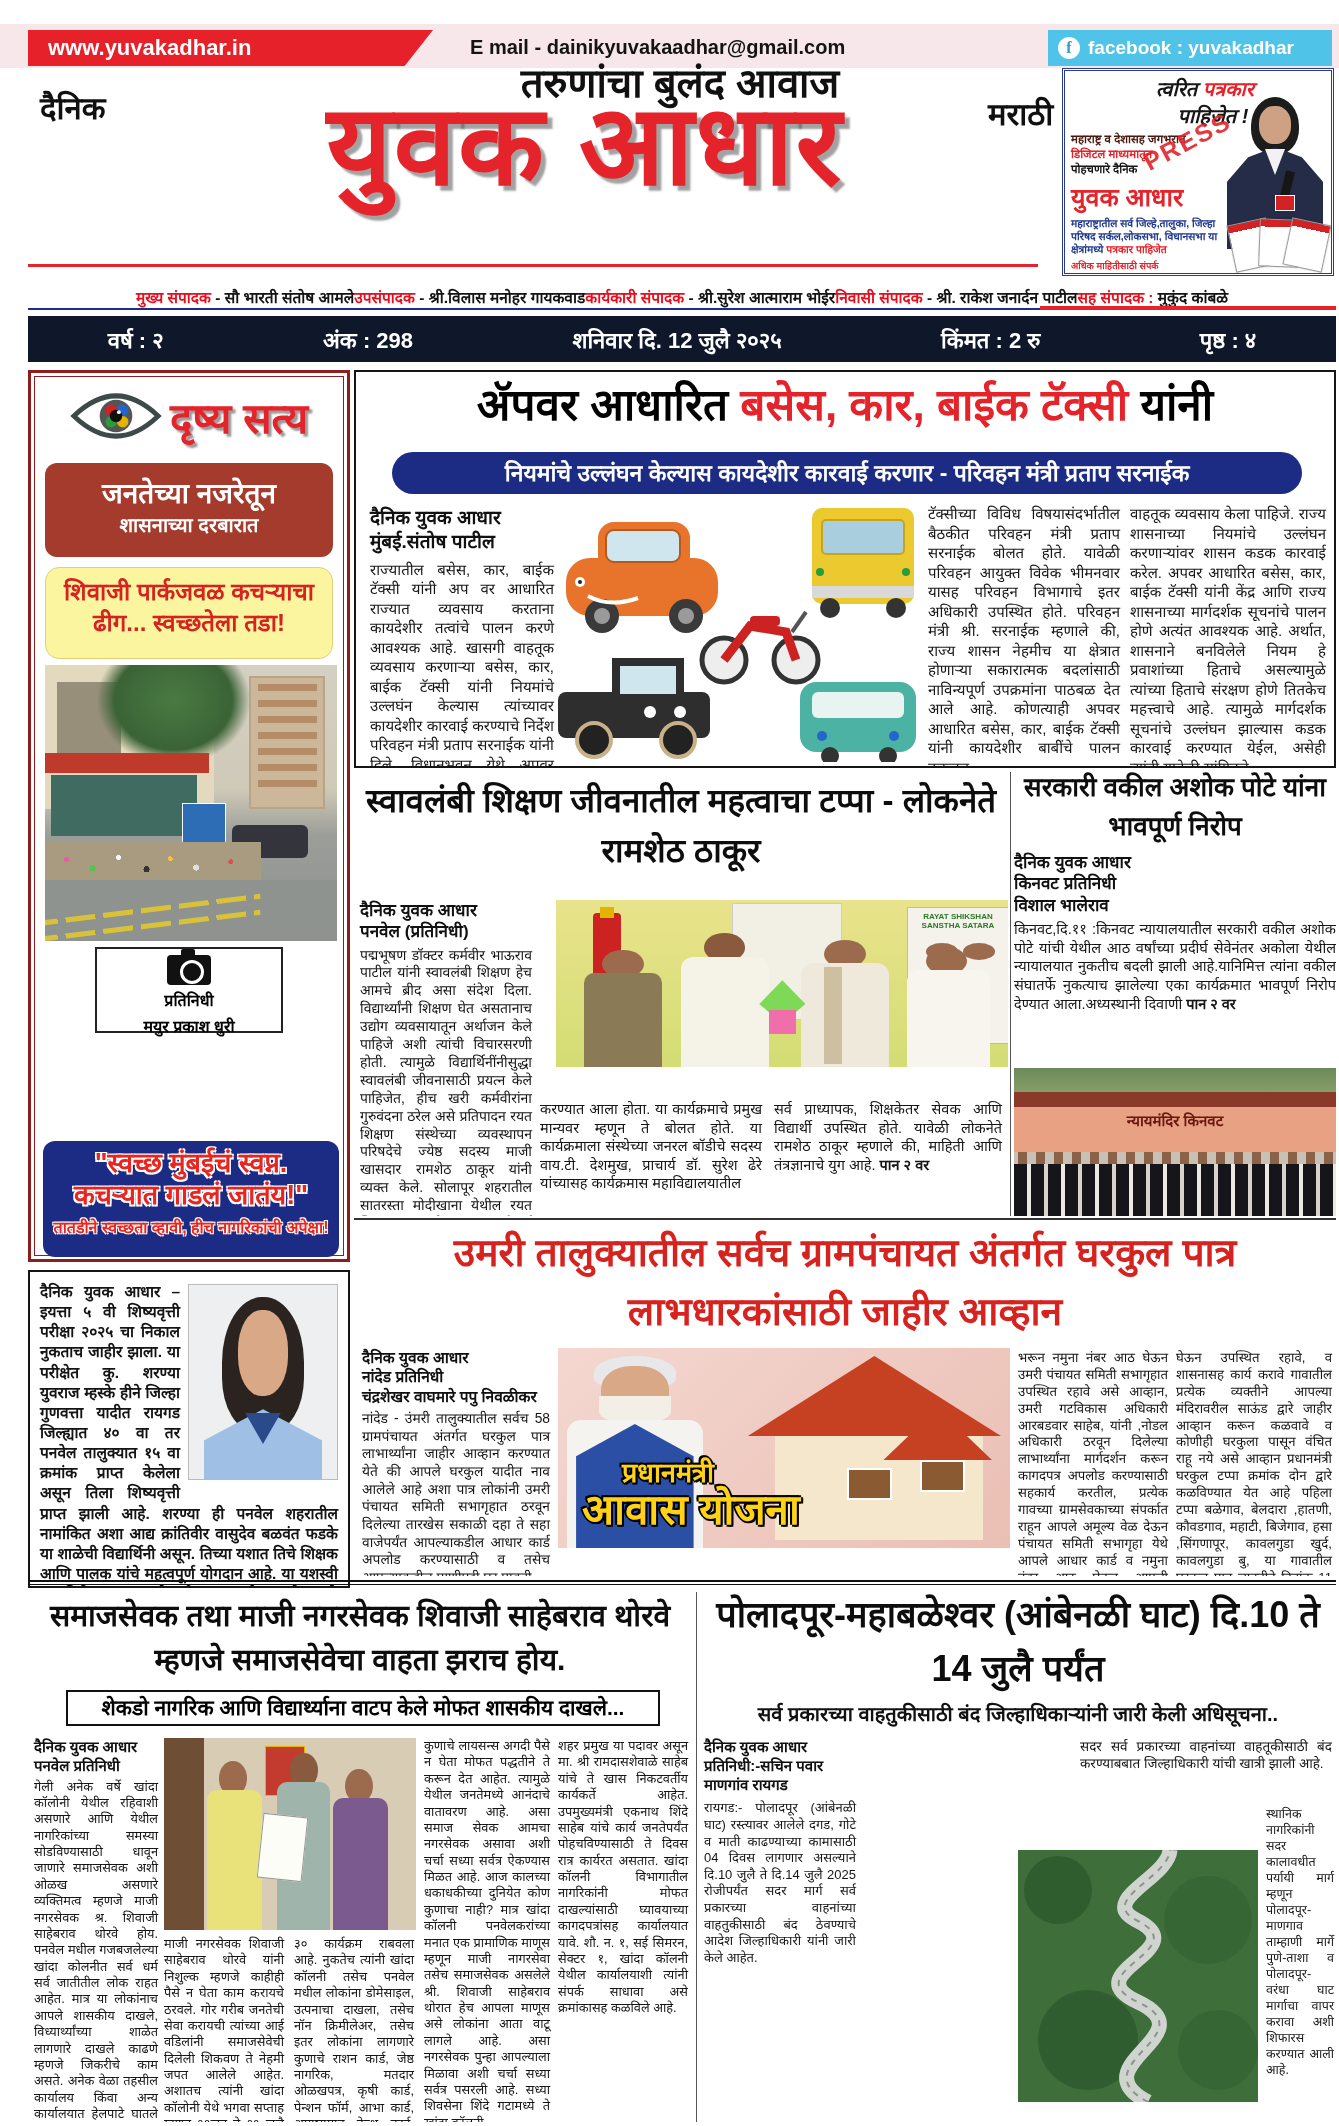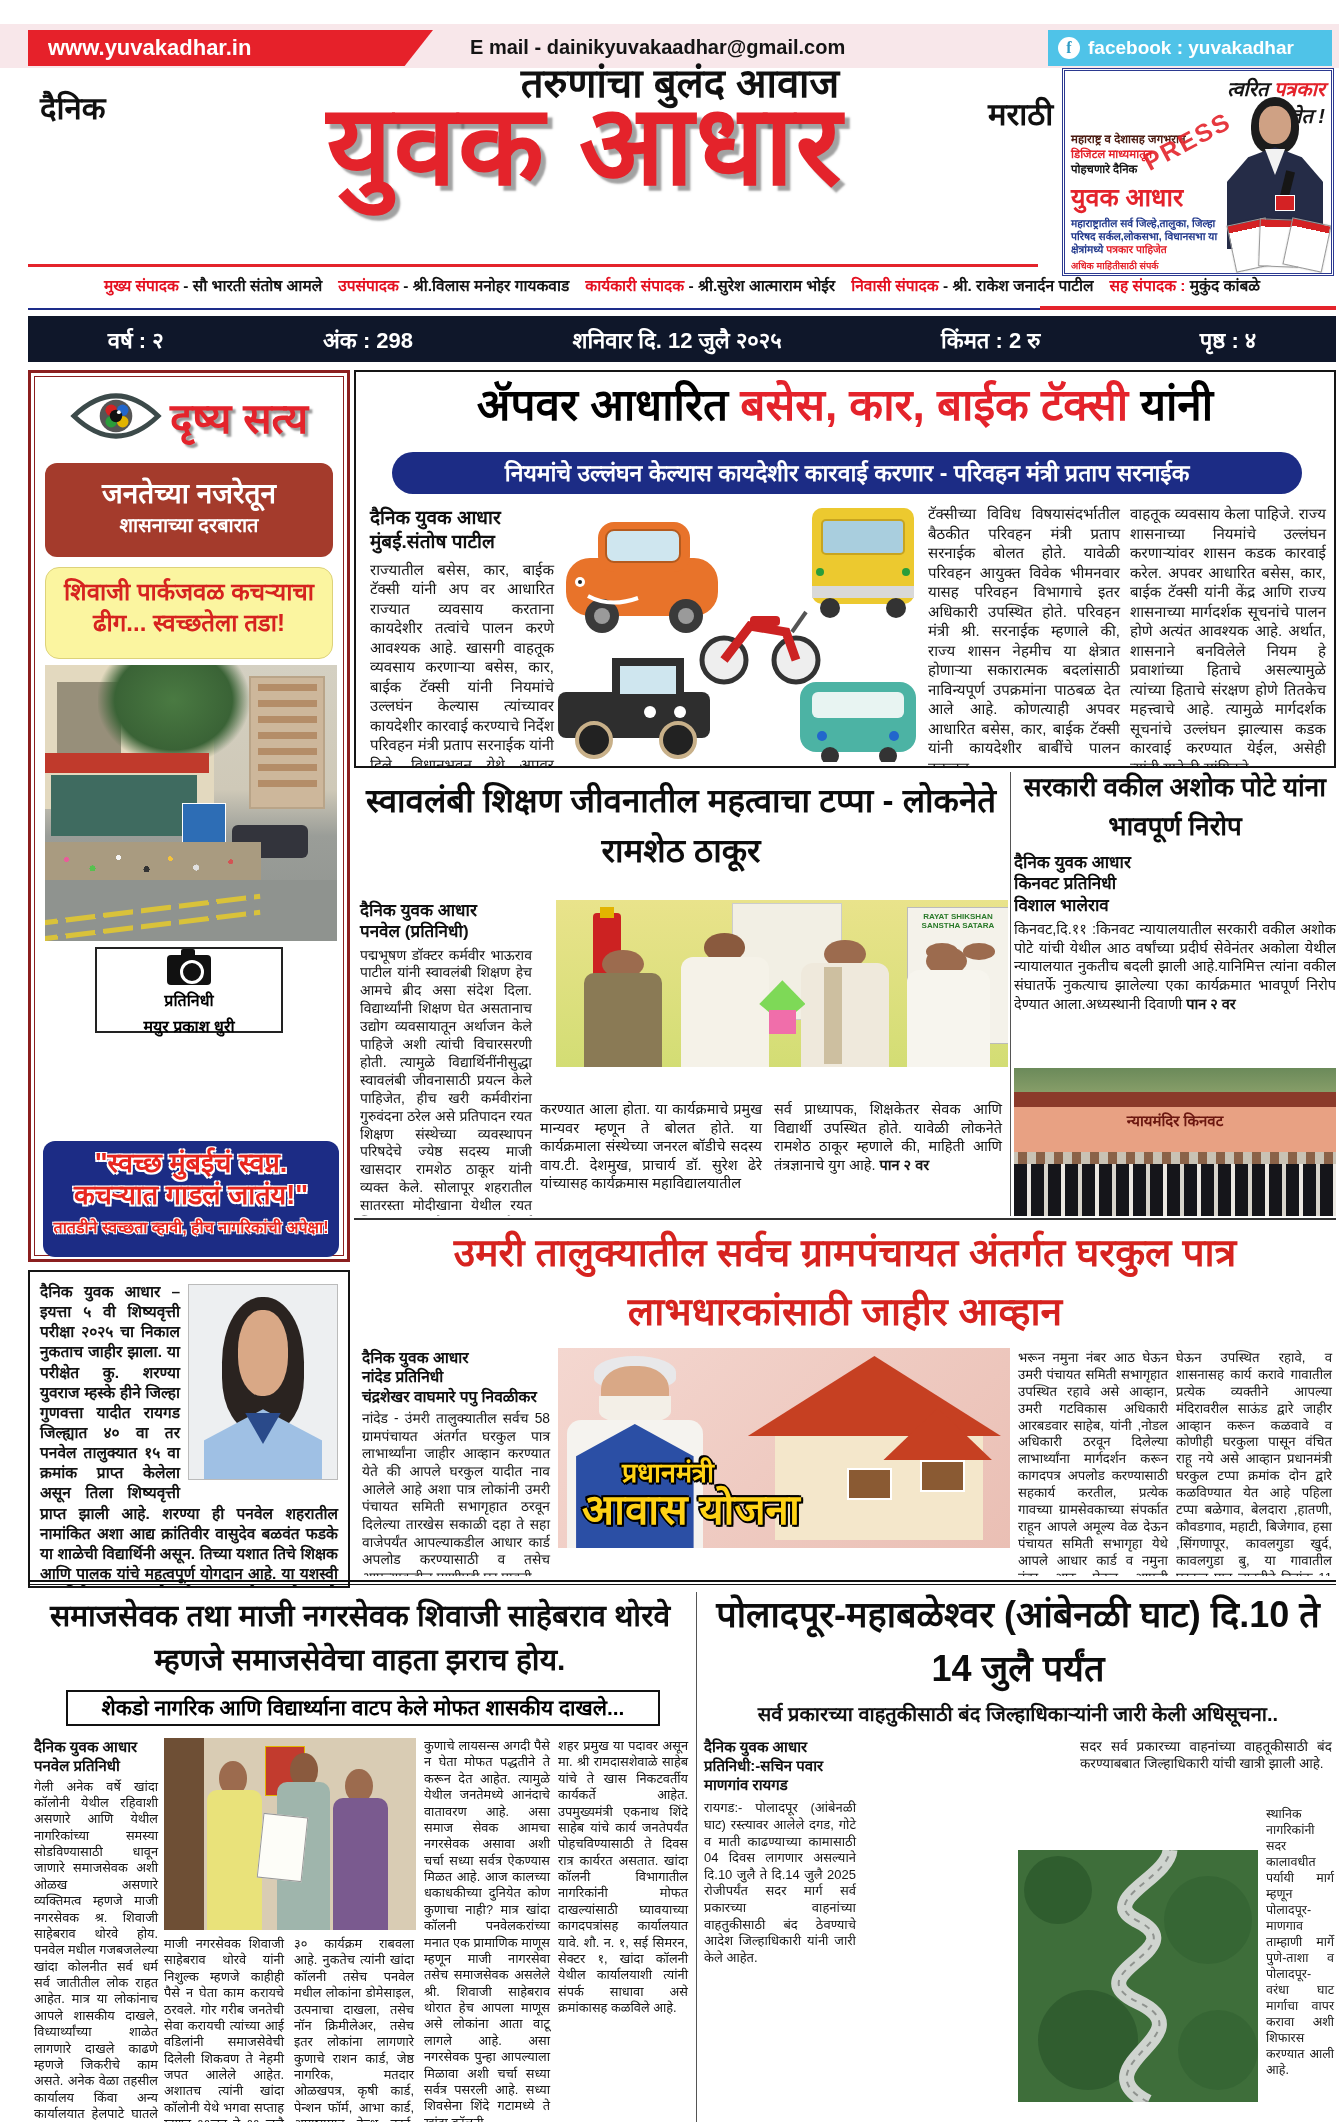--- a/index.html
+++ b/index.html
@@ -17,42 +17,42 @@
   .fbribbon{left:1048px;top:30px;width:284px;height:36px;background:#4fc3e8;color:#fff;font-size:19px;font-weight:bold;display:flex;align-items:center;gap:8px;padding-left:10px}
   .fbicon{width:22px;height:22px;border-radius:50%;background:#fff;color:#2f9cc4;font-weight:bold;font-size:16px;text-align:center;line-height:22px;font-family:"Liberation Serif",serif}
   
   .daily{left:40px;top:86px;font-size:31px;font-weight:bold;color:#101010}
   .tagline{left:420px;top:54px;width:520px;text-align:center;font-size:40px;font-weight:900;color:#101010}
   .bigtitle{left:120px;top:84px;width:930px;text-align:center;font-size:112px;line-height:1.1;font-weight:900;color:#e4232b;text-shadow:5px 5px 2px rgba(70,70,70,.5);letter-spacing:2px}
   .lang{left:988px;top:92px;font-size:31px;font-weight:bold;color:#101010}
   .mast-redline{left:28px;top:264px;width:1010px;height:3px;background:#e4232b}
   
   .adbox{left:1062px;top:68px;width:272px;height:208px;background:#fff;border:3px double #2b3990;padding:4px 6px;overflow:hidden}
-  .ad-l1{font-size:20px;font-weight:900;font-style:italic;color:#161616;text-align:right;padding-left:14px}
+  .ad-l1{font-size:20px;font-weight:900;font-style:italic;color:#161616;text-align:center;padding-left:14px}
   .ad-red{color:#e4232b}
   .ad-l3{font-size:11.5px;font-weight:bold;color:#4a1a10;margin-top:2px}
   .ad-l4{font-size:11.5px;font-weight:bold;color:#e4232b}
   .ad-l5{font-size:11.5px;font-weight:bold;color:#161616}
   .ad-logo{font-size:25px;font-weight:900;color:#e4232b;margin-top:3px}
   .ad-area{font-size:10.5px;font-weight:bold;color:#22398c;width:150px;margin-top:4px;line-height:1.25}
   .ad-area-red{color:#e4232b}
   .ad-contact-label{font-size:9.5px;font-weight:bold;color:#e4232b;margin-top:3px}
   .ad-name{font-size:13px;font-weight:bold;color:#161616}
   .press{right:96px;top:56px;font-size:25px;font-weight:900;color:#e4232b;transform:rotate(-28deg);letter-spacing:2px;opacity:.9}
   .ad-woman{right:4px;top:26px;width:104px;height:152px}
   .aw-hair{left:28px;top:0;width:48px;height:58px;background:#1c1c1c;border-radius:50% 50% 45% 45%}
   .aw-face{left:36px;top:9px;width:32px;height:38px;background:#cfa184;border-radius:46%}
   .aw-suit{left:4px;top:50px;width:96px;height:102px;background:#252c47;clip-path:polygon(50% 0,78% 10%,100% 34%,100% 100%,0 100%,0 34%,22% 10%)}
   .aw-shirt{left:42px;top:52px;width:20px;height:26px;background:#f2f2f2;clip-path:polygon(50% 100%,0 0,100% 0)}
   .aw-mic{left:60px;top:74px;width:9px;height:26px;background:#161616;transform:rotate(14deg)}
   .aw-cube{left:52px;top:98px;width:20px;height:16px;background:#d42224;border:1px solid #fff}
   .ad-papers{right:2px;bottom:2px;width:100px;height:52px}
   .paper{position:absolute;width:40px;height:48px;background:linear-gradient(#d42224 0 7px,#fff 7px);border:1px solid #999;box-shadow:0 0 2px #0003}
   
-  .editors{left:28px;top:274px;width:1308px;display:flex;justify-content:center;gap:16px;font-size:15.5px;font-weight:bold;white-space:nowrap}
+  .editors{left:28px;top:286px;width:1308px;display:flex;justify-content:center;font-size:15.5px;font-weight:bold;white-space:nowrap}
   .ed-label{color:#e41020}
   .ed-name{color:#141414}
   .blueline{left:28px;top:308px;width:1308px;height:2px;background:#1d2d8a}
   .redline2{left:1040px;top:306px;width:296px;height:4px;background:#e4232b}
   
   .datebar{left:28px;top:316px;width:1308px;height:46px;background:#0f172a;color:#fff;display:flex;align-items:center;justify-content:space-around;font-size:22px;font-weight:bold}
   
   .leftbox{left:28px;top:370px;width:322px;height:892px;border:3px solid #8b1f1f;outline:1px solid #8b1f1f;outline-offset:-7px;background:#fff}
   .eyerow{left:0;top:14px;width:100%;display:flex;align-items:center;justify-content:center;gap:8px}
   .drushya-title{font-size:42px;font-weight:900;color:#e4232b;text-shadow:3px 3px 2px #9a9a9a}

